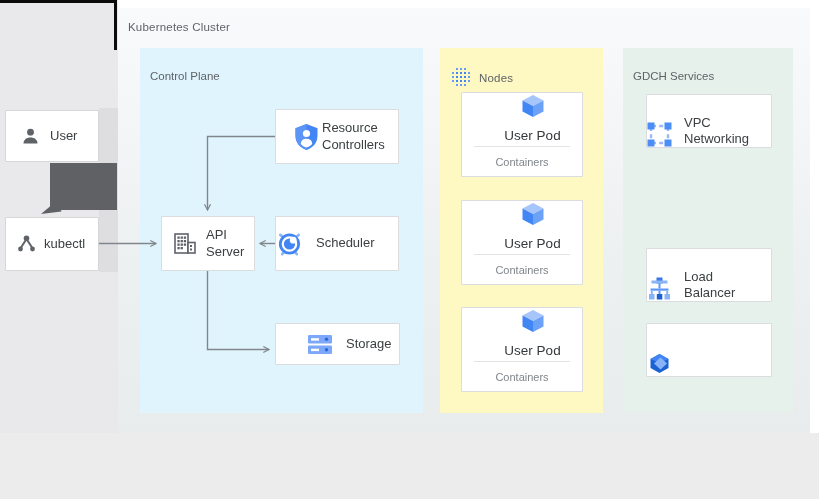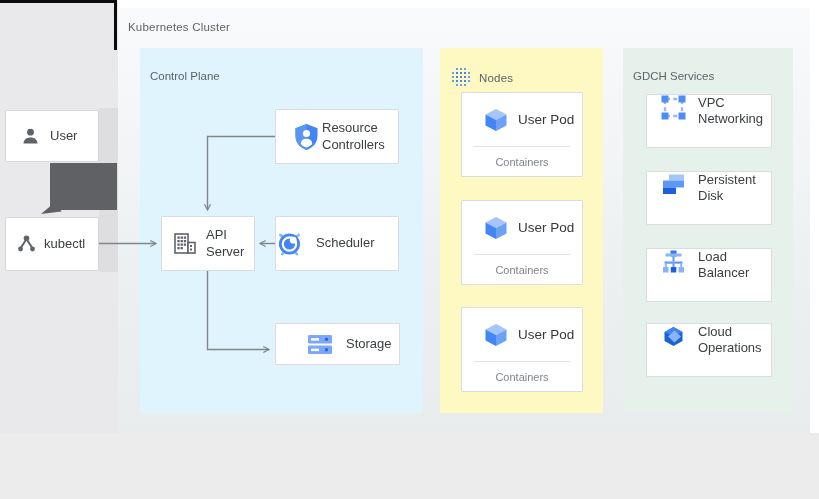--- a/index.html
+++ b/index.html
@@ -46,30 +46,30 @@
   #box-kubectl{left:5px;top:217px;width:94px;height:54px;padding-left:10px;gap:7px;border-color:#d6d6d8;}
 
   
   #big-arrow-body{left:50px;top:163px;width:67px;height:47px;background:#5f6164;}
 
   
   #nodes-header{position:absolute;left:12px;top:20px;display:flex;align-items:center;gap:8px;}
   
   .pod-card{position:absolute;left:21px;width:122px;height:85px;background:#fff;
     border:1px solid #dadce0;border-radius:1px;box-sizing:border-box;}
-  .pod-top{height:53px;display:flex;align-items:center;padding-left:21px;gap:9px;}
+  .pod-top{height:53px;display:flex;align-items:center;padding-left:21px;gap:9px;flex-direction:column;}
   .pod-top .txt{font-size:13.5px;color:#35383b;}
   .pod-divider{height:1px;background:#e4e4e4;margin:0 12px;}
   .pod-sub{text-align:center;font-size:11px;color:#80868b;padding-top:9px;}
   #pod-0{top:44px;} #pod-1{top:152px;} #pod-2{top:259px;}
 
   
   .svc-card{position:absolute;left:23px;width:126px;height:54px;background:#fff;
     border:1px solid #dadce0;border-radius:1px;box-sizing:border-box;
-    display:flex;align-items:flex-start;padding-left:14px;gap:12px;}
+    display:flex;align-items:flex-end;gap:12px;}
   .svc-card .txt{font-size:13px;color:#3c4043;line-height:1.25;width:78px;}
   #svc-0{top:46px;} #svc-1{top:123px;} #svc-2{top:200px;} #svc-3{top:275px;}
 
   #arrow-overlay{left:0;top:0;width:819px;height:499px;pointer-events:none;z-index:30;}
 </style>
 </head>
 <body>
 
 <div class="abs" id="left-band"></div>
 <div class="abs" id="side-strip"></div>
@@ -179,30 +179,20 @@
           <rect x="0.5" y="0.5" width="7" height="7"></rect>
             <rect x="17.5" y="0.5" width="7" height="7"></rect>
           <rect x="0.5" y="17.5" width="7" height="7"></rect>
             <rect x="17.5" y="17.5" width="7" height="7"></rect>
         </g>
       </svg>
     </span>
     <span class="txt">VPC Networking</span>
   </div>
 
-  <div class="svc-card" id="svc-1">
-    <span class="icon">
-      <svg width="25" height="25" viewBox="0 0 25 25">
-        <rect x="8" y="2.5" width="15" height="6" fill="#a6c5fa"></rect>
-        <rect x="2" y="8.5" width="21" height="7" fill="#5e97f6"></rect>
-        <rect x="2" y="15.5" width="13" height="6.5" fill="#1b62d4"></rect>
-      </svg>
-    </span>
-    <span class="txt">Persistent Disk</span>
-  </div>
 
   <div class="svc-card" id="svc-2">
     <span class="icon">
       <svg width="25" height="25" viewBox="0 0 25 25">
         <rect x="9.5" y="1.5" width="6" height="6" fill="#3b78e7"></rect>
         <rect x="4.5" y="4.5" width="16" height="3" fill="#8ab4f8"></rect>
         <rect x="11.5" y="7.5" width="2" height="5" fill="#5e97f6"></rect>
         <rect x="3.5" y="12.5" width="18" height="2.2" fill="#5e97f6"></rect>
         <rect x="3.8" y="14.7" width="2" height="3.5" fill="#8ab4f8"></rect>
         <rect x="11.5" y="14.7" width="2" height="3.5" fill="#5e97f6"></rect>
@@ -216,21 +206,20 @@
   </div>
 
   <div class="svc-card" id="svc-3">
     <span class="icon">
       <svg width="25" height="25" viewBox="0 0 25 25">
         <polygon points="3.5,8 12.5,3 21.5,8 21.5,17 12.5,22 3.5,17" fill="#1b62d4"></polygon>
         <polygon points="12.5,3 21.5,8 12.5,12 3.5,8" fill="#4285f4"></polygon>
         <polygon points="13.5,6.5 20,12.5 13.5,18.5 7,12.5" fill="#8ab4f8"></polygon>
       </svg>
     </span>
-    <span class="txt">Cloud Operations</span>
   </div>
 </div>
 
 <div class="card" id="card-rc">
   <span class="icon">
     <svg width="27" height="28" viewBox="0 0 27 28">
       <path d="M13.5 1 L24.5 5.2 V12.5 C24.5 19.8 20 24.8 13.5 27 C7 24.8 2.5 19.8 2.5 12.5 V5.2 Z" fill="#4285f4"></path>
       <path d="M13.5 1 L2.5 5.2 V12.5 C2.5 19.8 7 24.8 13.5 27 Z" fill="#5c95f5"></path>
       <circle cx="13.5" cy="10.5" r="3.6" fill="#ffffff"></circle>
       <path d="M7.8 21 C7.8 17.6 10.3 15.8 13.5 15.8 C16.7 15.8 19.2 17.6 19.2 21 C17.6 22.7 15.6 23.9 13.5 24.6 C11.4 23.9 9.4 22.7 7.8 21 Z" fill="#ffffff"></path>

